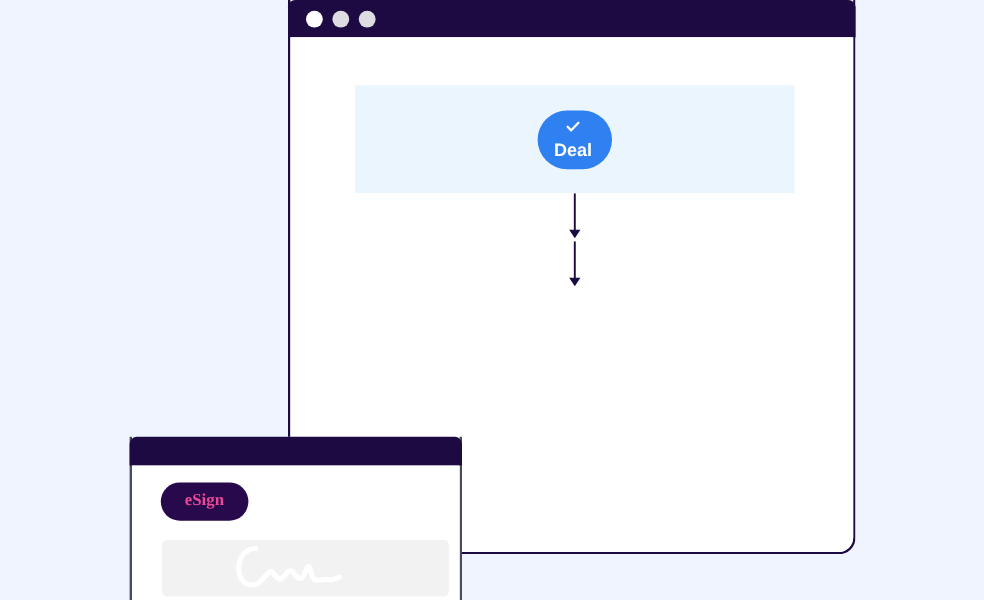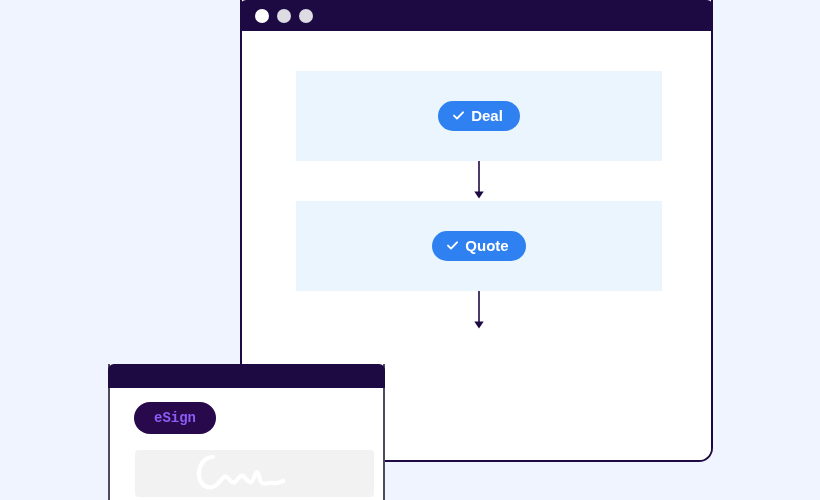--- a/index.html
+++ b/index.html
@@ -102,20 +102,21 @@
     color: #ffffff;
     border: none;
     border-radius: 999px;
     padding: 7px 17px 8px 14px;
     font-size: 15px;
     font-weight: bold;
     line-height: 1;
     white-space: nowrap;
     cursor: pointer;
     font-family: "Liberation Sans", sans-serif;
+    flex-direction: column;
   }
 
   .badge .check {
     display: inline-flex;
     align-items: center;
     flex: 0 0 auto;
   }
 
   
   .esign-window {
@@ -150,29 +151,29 @@
   }
 
   .esign-badge {
     position: absolute;
     left: 24px;
     top: 14px;
     display: inline-flex;
     align-items: center;
     justify-content: center;
     background: #28094b;
-    color: #8b5cf6;
+    color: #ec4899;
     border: none;
     border-radius: 999px;
     padding: 9px 20px;
     font-size: 14px;
     font-weight: bold;
     line-height: 1;
     cursor: pointer;
-    font-family: Liberation Mono, monospace;
+    font-family: Liberation Serif, serif;
   }
 
   .signature-box {
     position: absolute;
     left: 25px;
     top: 62px;
     width: 239px;
     height: 47px;
     background: #f2f2f2;
     border-radius: 4px;
@@ -211,30 +212,20 @@
         </button>
       </div>
 
       <div class="connector">
         <svg width="16" height="40" viewBox="0 0 16 40">
           <line x1="8" y1="0" x2="8" y2="32" stroke="#1d0a42" stroke-width="1.6"></line>
           <path d="M3.3 30.5 L8 37.5 L12.7 30.5 Z" fill="#1d0a42"></path>
         </svg>
       </div>
 
-      <div class="step-panel">
-        <button class="badge">
-          <span class="check">
-            <svg width="13" height="13" viewBox="0 0 13 13">
-              <path d="M2 6.6 L5 9.6 L11 3.3" fill="none" stroke="#ffffff" stroke-width="1.9" stroke-linecap="round" stroke-linejoin="round"></path>
-            </svg>
-          </span>
-          <span>Quote</span>
-        </button>
-      </div>
 
       <div class="connector">
         <svg width="16" height="40" viewBox="0 0 16 40">
           <line x1="8" y1="0" x2="8" y2="32" stroke="#1d0a42" stroke-width="1.6"></line>
           <path d="M3.3 30.5 L8 37.5 L12.7 30.5 Z" fill="#1d0a42"></path>
         </svg>
       </div>
 
 
     </div>

